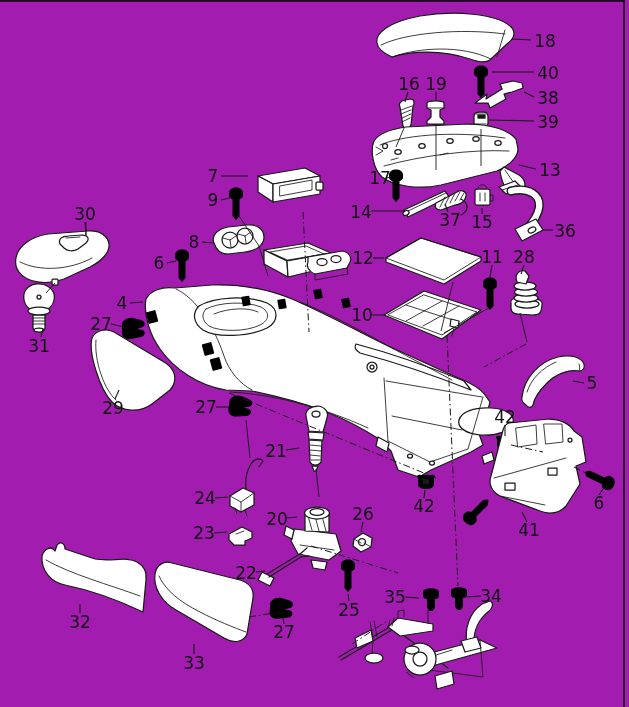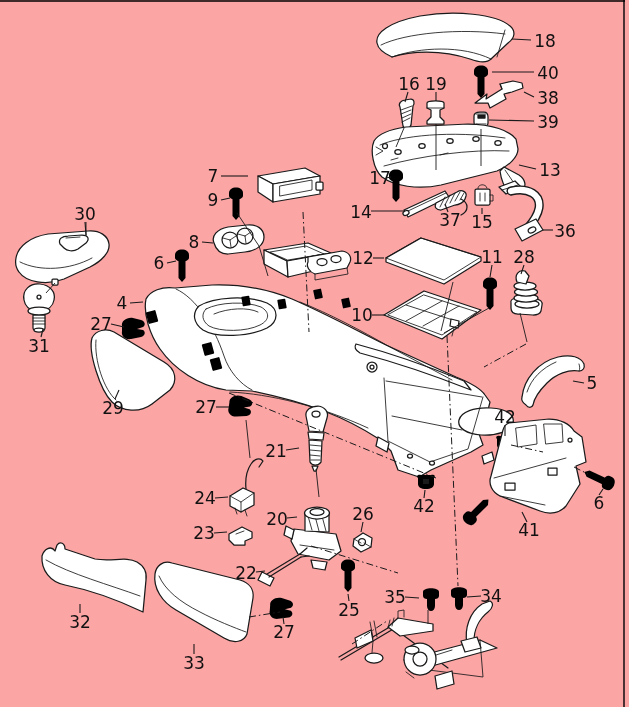--- a/index.html
+++ b/index.html
@@ -18,21 +18,21 @@
   #connectors line, #connectors polyline{stroke:var(--line,#1a1a1a);stroke-width:.9;fill:none;}
   #dashlines line{stroke:var(--line,#1a1a1a);stroke-width:1;fill:none;stroke-dasharray:7 3 1.5 3;}
   #labels-layer line{stroke:var(--line,#1a1a1a);stroke-width:1.1;}
   #labels-layer text{font:17px "DejaVu Sans", sans-serif; fill:#111;
       text-anchor:middle; dominant-baseline:central;}
   #pageborder line{stroke:#000;stroke-width:1.4;}
 </style>
 </head>
 <body>
 
-<div class="stage" style="background: #fca5a5;">
+<div class="stage" style="background: #a21caf;">
 <svg width="629" height="707" viewBox="0 0 629 707" xmlns="http://www.w3.org/2000/svg">
 
   <defs>
     <g id="sym-screw">
       <path d="M-3.5,3 L-3.5,22 L0,26 L3.5,22 L3.5,3 Z"></path>
       <path class="fine" d="M-3.5,7 L3.5,9 M-3.5,11 L3.5,13 M-3.5,15 L3.5,17"></path>
       <path d="M-7,-1 C-7,-4.5 -3.8,-6.5 0,-6.5 C3.8,-6.5 7,-4.5 7,-1 L7,1.5 C7,4 4,5.5 0,5.5 C-4,5.5 -7,4 -7,1.5 Z"></path>
       <path class="fine" d="M-3,-3.5 L3,-2.5 M-2.5,-1 L2.5,0"></path>
     </g>
     <g id="sym-clip">

